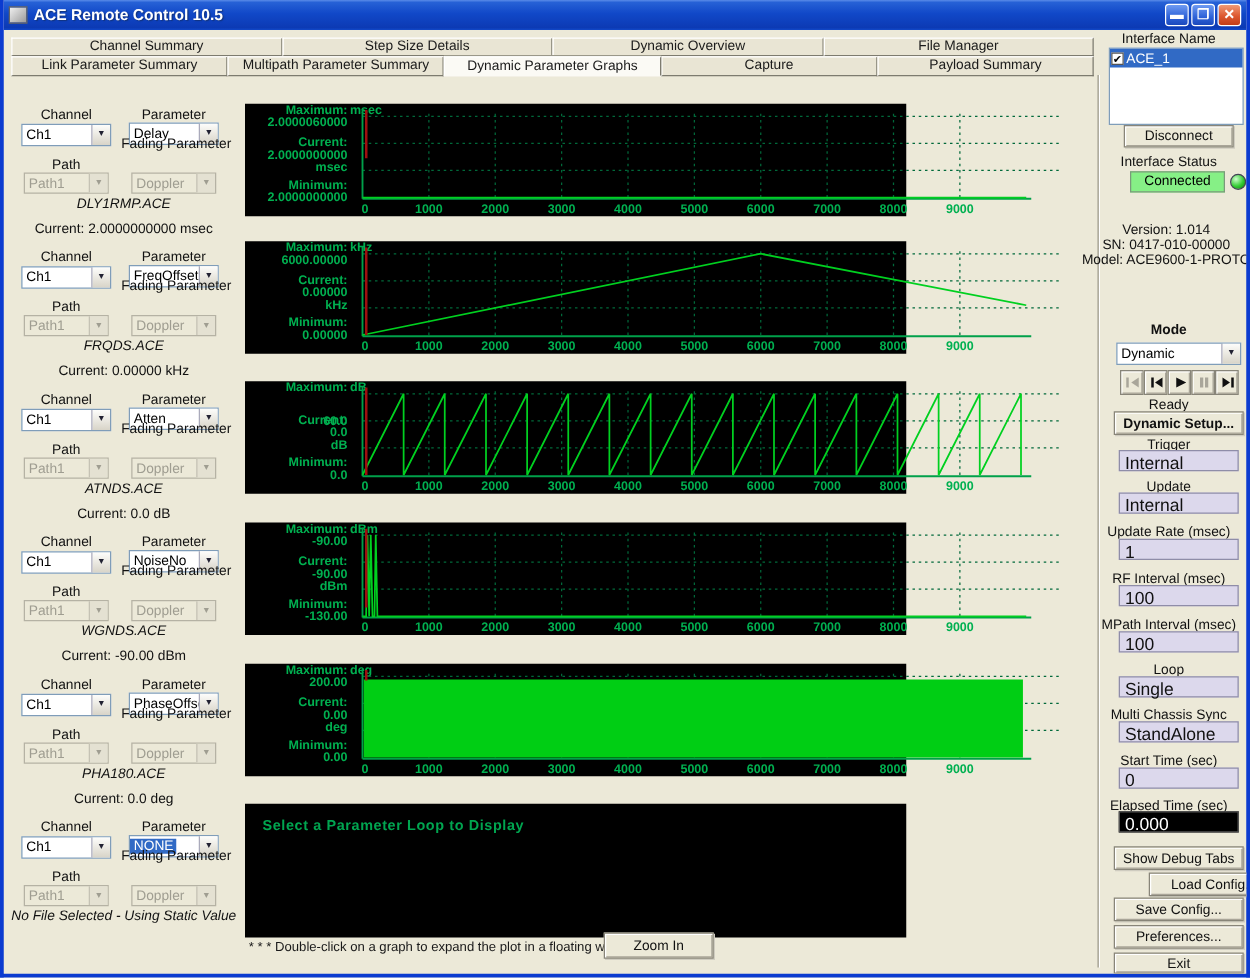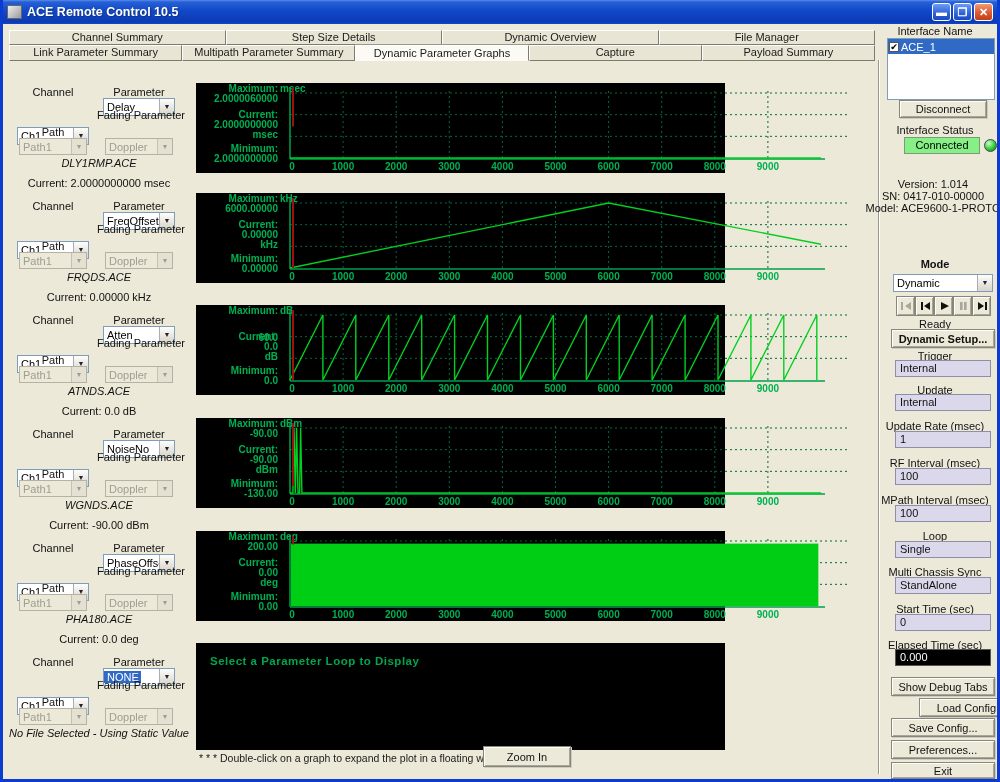--- a/index.html
+++ b/index.html
@@ -38,21 +38,21 @@
   .plabel.ch { left:14px; width:72px; top:0; }
   .plabel.pr { left:100px; width:72px; top:0; }
   .plabel.path-l { left:14px; width:72px; top:40px; color:#111; }
   .plabel.fad-l { left:92px; width:92px; top:23px; }
   .dd { position:absolute; height:18px; background:#fff; border:1px solid #7F9DB9;
     display:flex; align-items:center; font-size:11px; }
   .dd .dd-t { flex:1; padding-left:3px; white-space:nowrap; overflow:hidden; }
   .dd .dd-t.hl { background:#316AC5; color:#fff; flex:initial; padding-right:2px; }
   .dd .dd-b { width:15px; align-self:stretch; background:linear-gradient(180deg,#fdfdfb,#d8d4c8);
     border-left:1px solid #aab; font-size:7px; color:#223; text-align:center; line-height:16px; }
-  .dd.ch-dd { left:14px; top:13px; width:72px;margin-top:28px; }
+  .dd.ch-dd { left:14px; top:13px; width:72px; }
   .dd.pr-dd { left:100px; top:12px; width:72px; }
   .dd.dis { background:#ECE9D8; border-color:#b5b2a4; height:17px; }
   .dd.dis .dd-t { color:#9f9d91; }
   .dd.dis .dd-b { color:#9f9d91; background:#e4e1d2; border-left-color:#c5c2b4; }
   .dd.path-dd { left:16px; top:52px; width:68px; }
   .dd.fad-dd { left:102px; top:52px; width:68px; }
   .pfile { position:absolute; top:71px; left:0; width:192px; text-align:center; font-size:11px; color:#111;font-style:italic; }
   .pcur  { position:absolute; top:91px; left:0; width:192px; text-align:center; font-size:11px; color:#111; }
   
   #graphs { position:absolute; left:193px; top:0; width:663px; }
@@ -69,21 +69,21 @@
   #zoom-in-btn { position:absolute; left:480px; top:746px; width:88px; height:21px; }
   .xpbtn { background:#ECE9D8; border:1px solid #888579; font-size:11px; color:#111;
     box-shadow:inset 1px 1px 0 #fff, inset -1px -1px 0 #a9a598, 1px 1px 0 #cfccc0;
     text-align:center; display:flex; align-items:center; justify-content:center; }
   
   #right-sep { position:absolute; left:875px; top:60px; height:714px; width:2px;
     border-left:1px solid #9a9889; border-right:1px solid #fff; }
   .rlabel { position:absolute; left:870px; width:124px; text-align:center; font-size:11px; color:#111; }
   .rlabel.bold { font-weight:bold; }
   .rfield { position:absolute; left:892px; width:96px; height:17px; background:#DCD8EC;
-    border:1px solid #8f8da8; font-size:11px; padding:1px 0 0 4px; color:#111; }
+    border:1px solid #8f8da8; font-size:14px; padding:1px 0 0 4px; color:#111; }
   .rfield.dark { background:#000; color:#fff; border-color:#555; }
   #iface-list { position:absolute; left:884px; top:38px; width:108px; height:62px;
     background:#fff; border:1px solid #7F9DB9; }
   #iface-item { height:15px; background:#316AC5; color:#fff; font-size:11px;
     display:flex; align-items:center; padding-left:1px; }
   #iface-check { width:10px; height:10px; background:#fff; border:1px solid #555;
     font-size:9px; line-height:9px; color:#000; text-align:center; margin-right:2px; }
   #disconnect-btn { position:absolute; left:896px; top:100px; width:88px; height:18px; }
   #status-field { position:absolute; left:901px; top:137px; width:76px; height:17px;
     background:#86F086; border:1px solid #7a9a7a; font-size:11px; text-align:center; padding-top:1px; }

